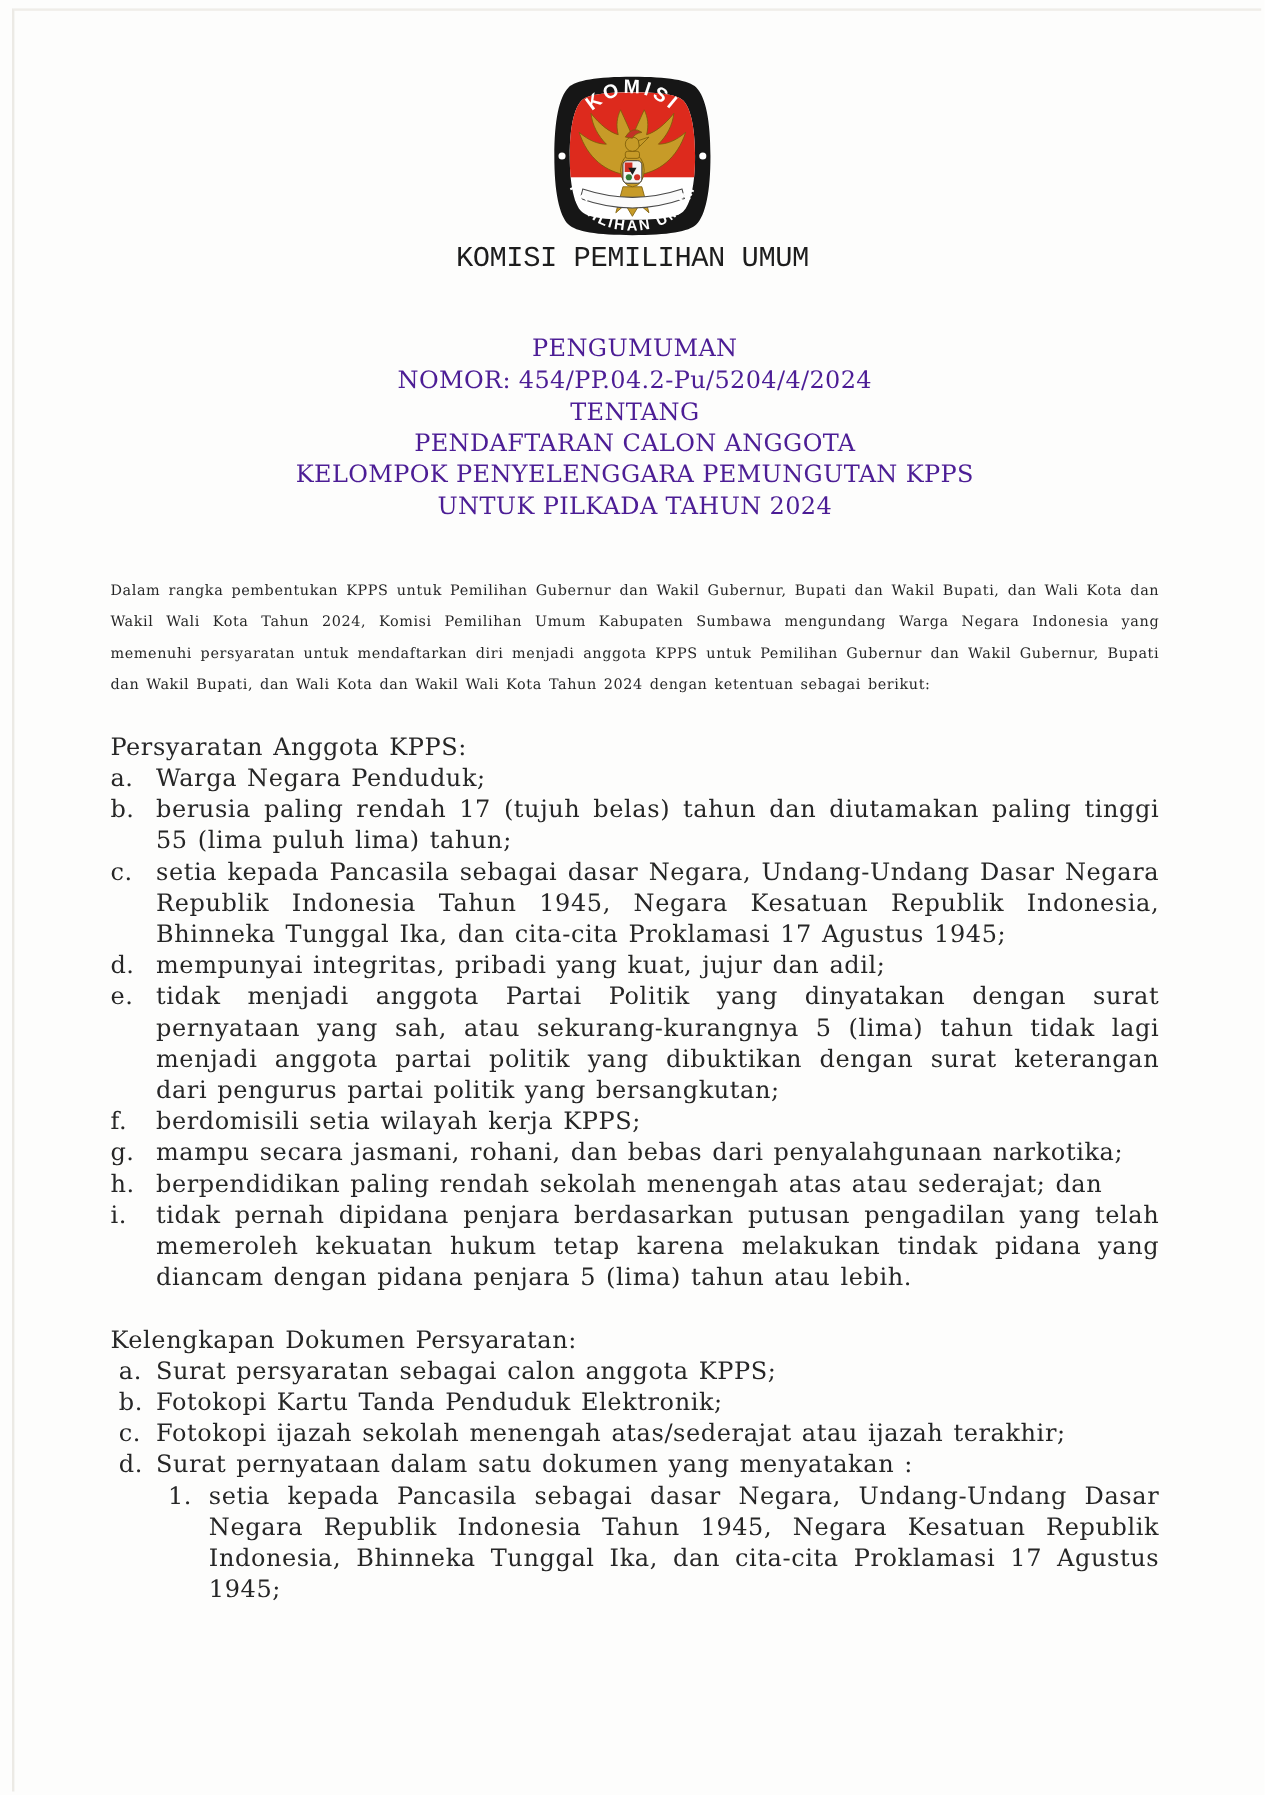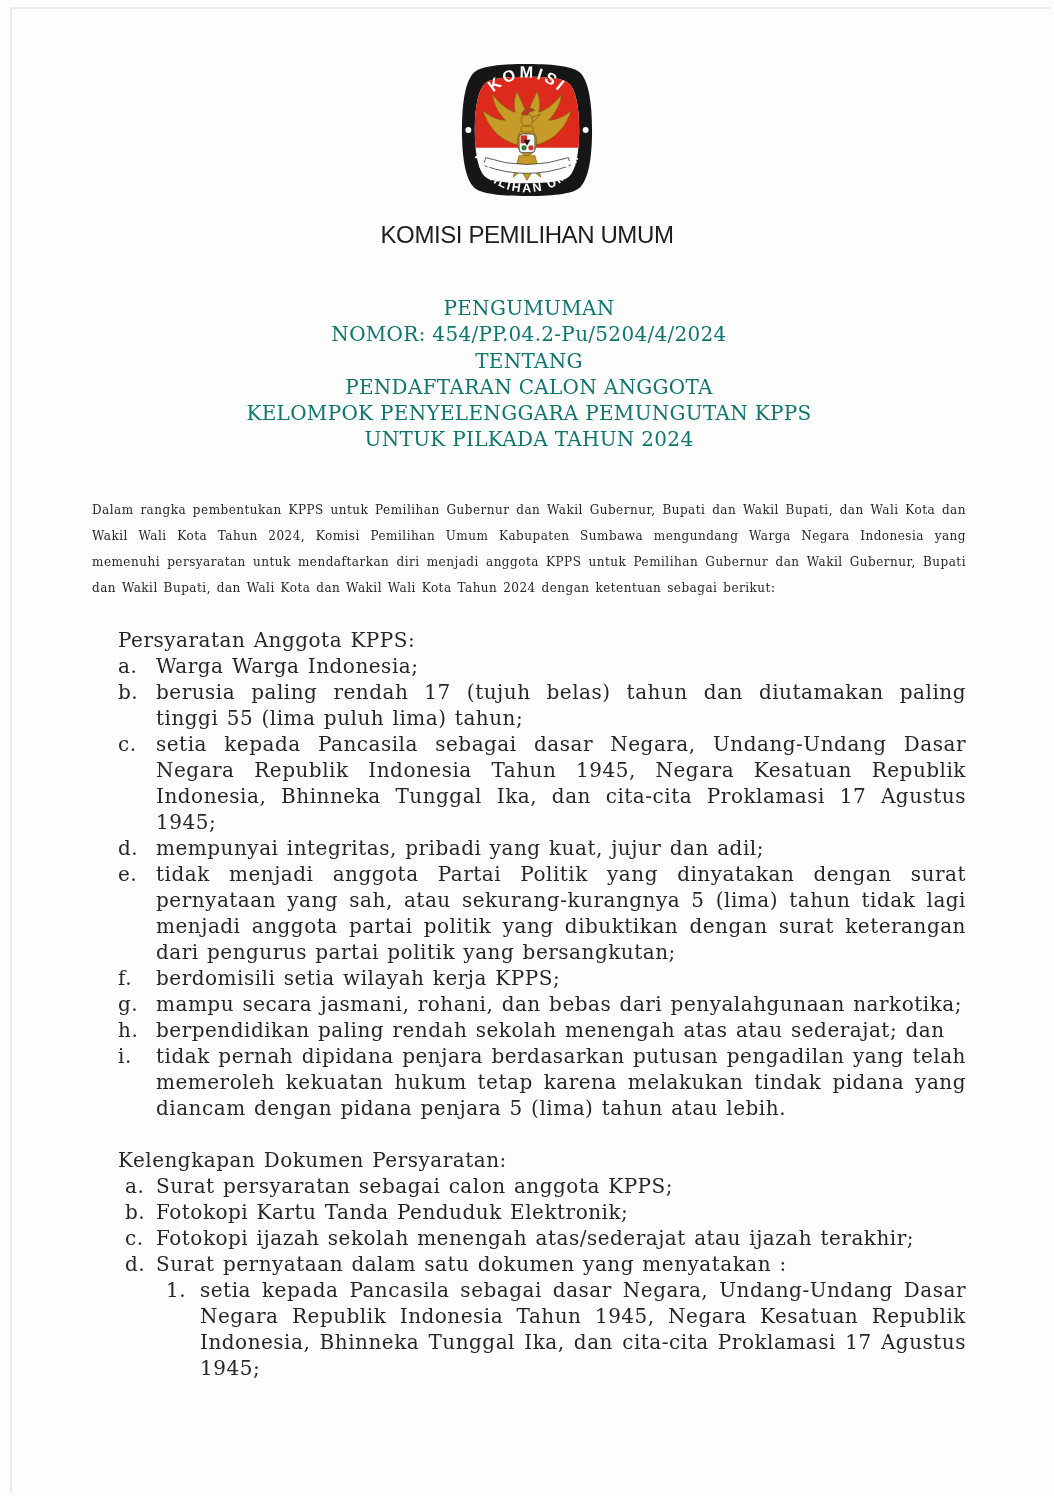--- a/index.html
+++ b/index.html
@@ -14,34 +14,34 @@
   }
   
   .page::before{
     content:"";position:absolute;left:10px;top:7px;right:3px;bottom:3px;
     border-left:2px solid #eceae5;border-top:2px solid #efede8;
     pointer-events:none;
   }
   .logo{width:138px;height:140px;margin:60px auto 0;}
   .logo svg{display:block;width:100%;height:100%;}
   .org{
-    margin-top:20px;text-align:center;
-    font-family:Liberation Sans, sans-serif;
+    margin-top:2px;text-align:center;
+    font-family:Liberation Mono, monospace;
     font-size:24px;line-height:29px;color:#1d1d1d;letter-spacing:-0.4px;
   }
   .title-block{
     margin-top:46px;text-align:center;
-    font-size:20px;line-height:26.3px;color:#0f766e;letter-spacing:0.3px;
+    font-size:20px;line-height:26.3px;color:#4c1d95;letter-spacing:0.3px;
   }
   .content{padding:0 88px 0 92px;}
   .intro{
     margin:44px 0 0 0;text-align:justify;
     font-size:12px;line-height:26px;letter-spacing:0.5px;word-spacing:1.5px;
   }
-  .sect{margin-top:26px;font-size:20px;line-height:26px;letter-spacing:0.5px;word-spacing:1.5px;margin-left:26px;}
+  .sect{margin-top:26px;font-size:20px;line-height:26px;letter-spacing:0.5px;word-spacing:1.5px;}
   .sect-heading{text-align:left;}
   .list{margin:0;}
   .li{display:flex;}
   .li-marker{flex:none;}
   .req > .li > .li-marker{width:38px;}
   .docs{padding-left:7px;}
   .docs > .li > .li-marker{width:31px;}
   .li-body{flex:1;min-width:0;}
   .li-text{text-align:justify;}
   .sublist .li-marker{width:34px;padding-left:10px;box-sizing:content-box;}
@@ -115,21 +115,21 @@
     </div>
 
     <p class="intro">Dalam rangka pembentukan KPPS untuk Pemilihan Gubernur dan Wakil Gubernur, Bupati dan Wakil Bupati, dan Wali Kota dan Wakil Wali Kota Tahun 2024, Komisi Pemilihan Umum Kabupaten Sumbawa mengundang Warga Negara Indonesia yang memenuhi persyaratan untuk mendaftarkan diri menjadi anggota KPPS untuk Pemilihan Gubernur dan Wakil Gubernur, Bupati dan Wakil Bupati, dan Wali Kota dan Wakil Wali Kota Tahun 2024 dengan ketentuan sebagai berikut:</p>
 
     <div class="sect">
       <div class="sect-heading">Persyaratan Anggota KPPS:</div>
       <div class="list req">
           <div class="li">
             <span class="li-marker">a.</span>
             <div class="li-body">
-              <div class="li-text">Warga Warga Indonesia;</div>
+              <div class="li-text">Warga Negara Penduduk;</div>
             </div>
           </div>
           <div class="li">
             <span class="li-marker">b.</span>
             <div class="li-body">
               <div class="li-text">berusia paling rendah 17 (tujuh belas) tahun dan diutamakan paling tinggi 55 (lima puluh lima) tahun;</div>
             </div>
           </div>
           <div class="li">
             <span class="li-marker">c.</span>

